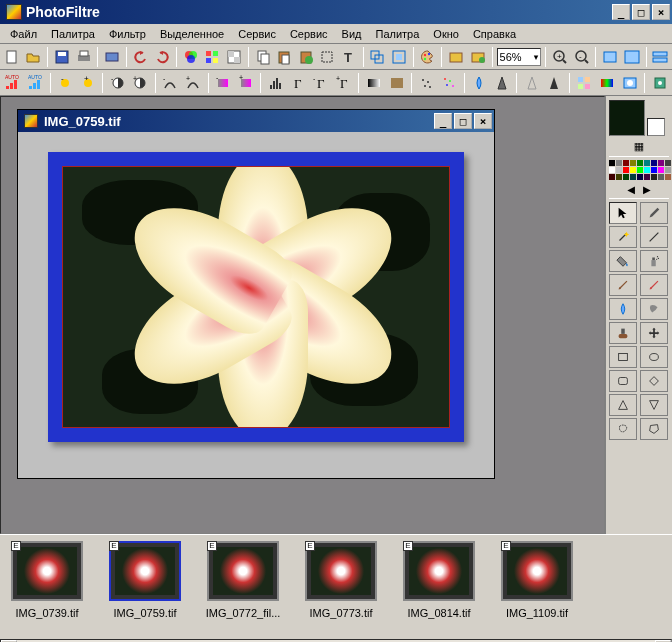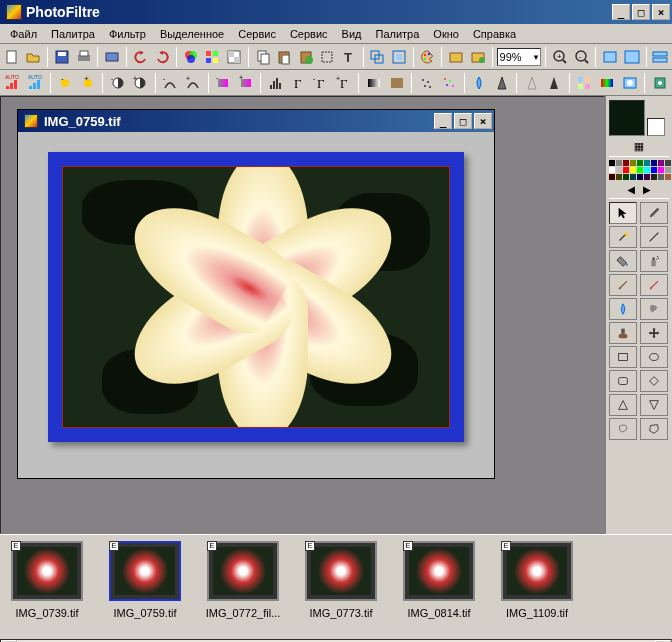--- a/index.html
+++ b/index.html
@@ -226,21 +226,21 @@
       </svg>
     </div>
   <div class="tbtn">
       <svg viewBox="0 0 16 16">
         <rect x="2" y="4" width="12" height="9" fill="#e8c040" stroke="#853"></rect>
         <circle cx="12" cy="11" r="3" fill="#4a4"></circle>
       </svg>
     </div>
   <div class="tsep"></div>
   <div class="zoom-combo">
-      <span>99%</span>
+      <span>56%</span>
     </div>
   <div class="tsep"></div>
   <div class="tbtn">
       <svg viewBox="0 0 16 16">
         <circle cx="7" cy="7" r="5" fill="none" stroke="#333" stroke-width="1.5"></circle>
         <line x1="11" y1="11" x2="14" y2="14" stroke="#333" stroke-width="2"></line>
         <text x="5" y="10" font-size="8">+</text>
       </svg>
     </div>
   <div class="tbtn">

